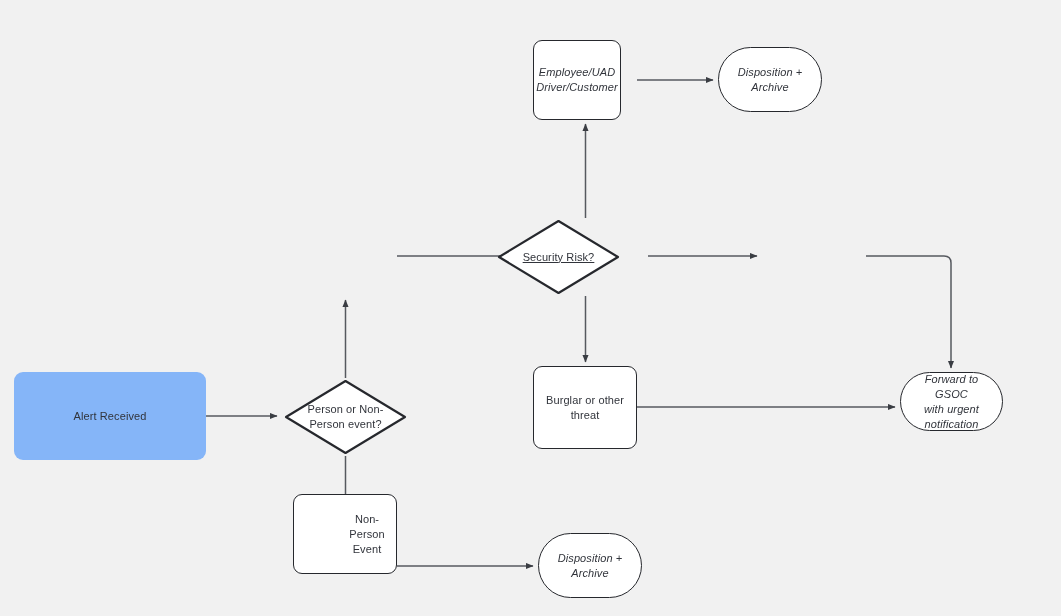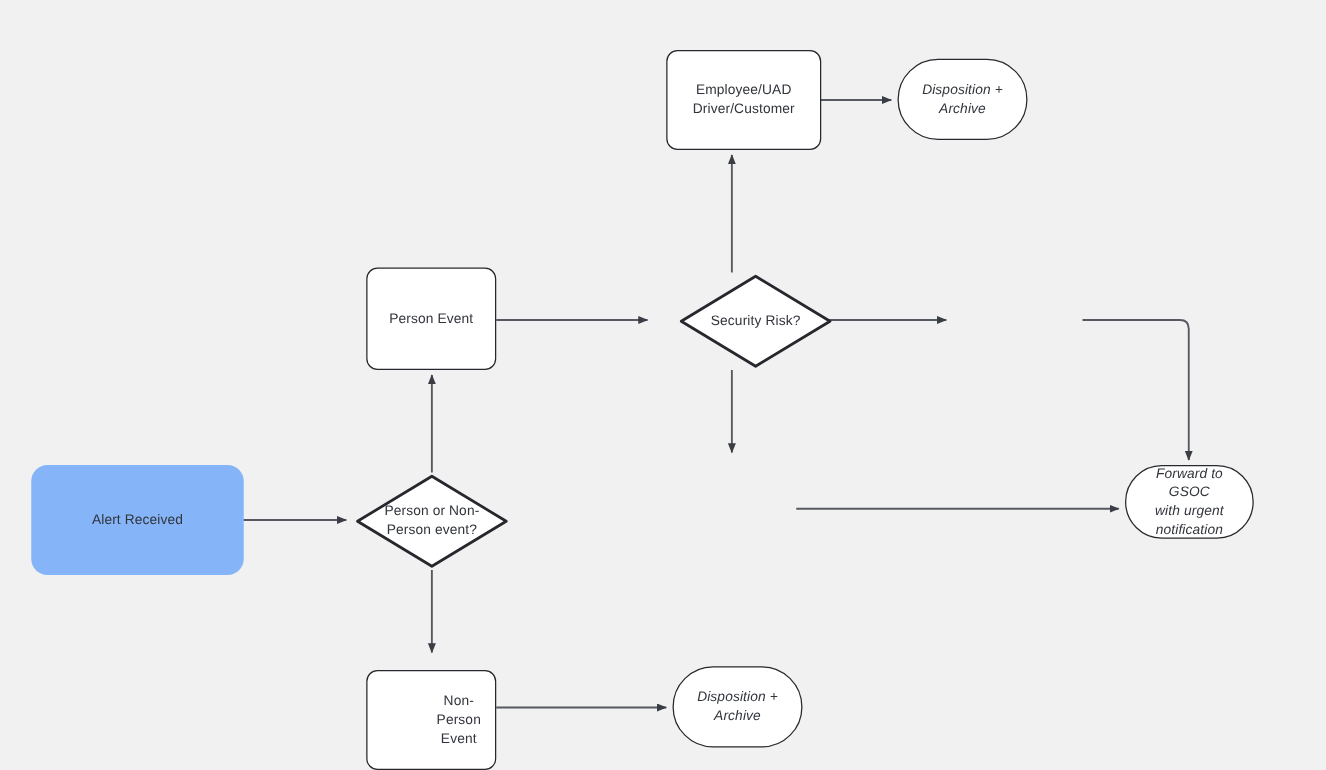--- a/index.html
+++ b/index.html
@@ -106,63 +106,64 @@
       <path d="M648,256 L757,256"></path>
 
       <path d="M585.5,296 L585.5,362"></path>
 
       <path d="M866,256 L944,256 Q951,256 951,263 L951,368"></path>
 
       <path d="M637,407 L895,407"></path>
     </g>
   </svg>
 
-  <div class="node start" style="left:25px; top:372px; width:170px; height:88px;border-radius:13px;">
+  <div class="node start" style="left:14px; top:372px; width:192px; height:88px;">
     <span class="lbl">Alert Received</span>
   </div>
 
   <div class="node decision" style="left:283px; top:378px; width:125px; height:78px;">
     <svg class="dshape" viewBox="0 0 125 78" preserveAspectRatio="none">
       <path d="M62.5,3 L122,39 L62.5,75 L3,39 Z" fill="#ffffff" stroke="#26282d" stroke-width="2.2" stroke-linejoin="round" vector-effect="non-scaling-stroke"></path>
     </svg>
     <span class="lbl">Person or Non-
 Person event?</span>
   </div>
 
-  <div class="node process" style="left:293px; top:214px; width:104px; height:82px;">
-    <span class="lbl">Person Event</span>
-  </div>
 
-  <div class="node process" style="left:293px; top:536px; width:104px; height:80px;padding-left:44px;">
+  <div class="node process" style="left:293px; top:494px; width:104px; height:80px;padding-left:44px;">
     <span class="lbl">Non-Person Event</span>
   </div>
 
   <div class="node terminator" style="left:538px; top:533px; width:104px; height:65px;">
     <span class="lbl">Disposition +
 Archive</span>
   </div>
 
-  <div class="node decision" style="left:542px; top:218px; width:125px; height:78px;">
+  <div class="node decision" style="left:496px; top:218px; width:125px; height:78px;text-decoration:underline;">
     <svg class="dshape" viewBox="0 0 125 78" preserveAspectRatio="none">
       <path d="M62.5,3 L122,39 L62.5,75 L3,39 Z" fill="#ffffff" stroke="#26282d" stroke-width="2.2" stroke-linejoin="round" vector-effect="non-scaling-stroke"></path>
     </svg>
     <span class="lbl">Security Risk?</span>
   </div>
 
-  <div class="node process" style="left:533px; top:40px; width:124px; height:80px;">
+  <div class="node process" style="left:533px; top:40px; width:88px; height:80px;font-style:italic;">
     <span class="lbl">Employee/UAD
 Driver/Customer</span>
   </div>
 
   <div class="node terminator" style="left:718px; top:47px; width:104px; height:65px;">
     <span class="lbl">Disposition +
 Archive</span>
   </div>
 
 
+  <div class="node process" style="left:533px; top:366px; width:104px; height:83px;">
+    <span class="lbl">Burglar or other
+threat</span>
+  </div>
 
   <div class="node terminator" style="left:900px; top:372px; width:103px; height:59px;">
     <span class="lbl">Forward to GSOC
 with urgent
 notification</span>
   </div>
 
 </div>
 
 </body></html>

